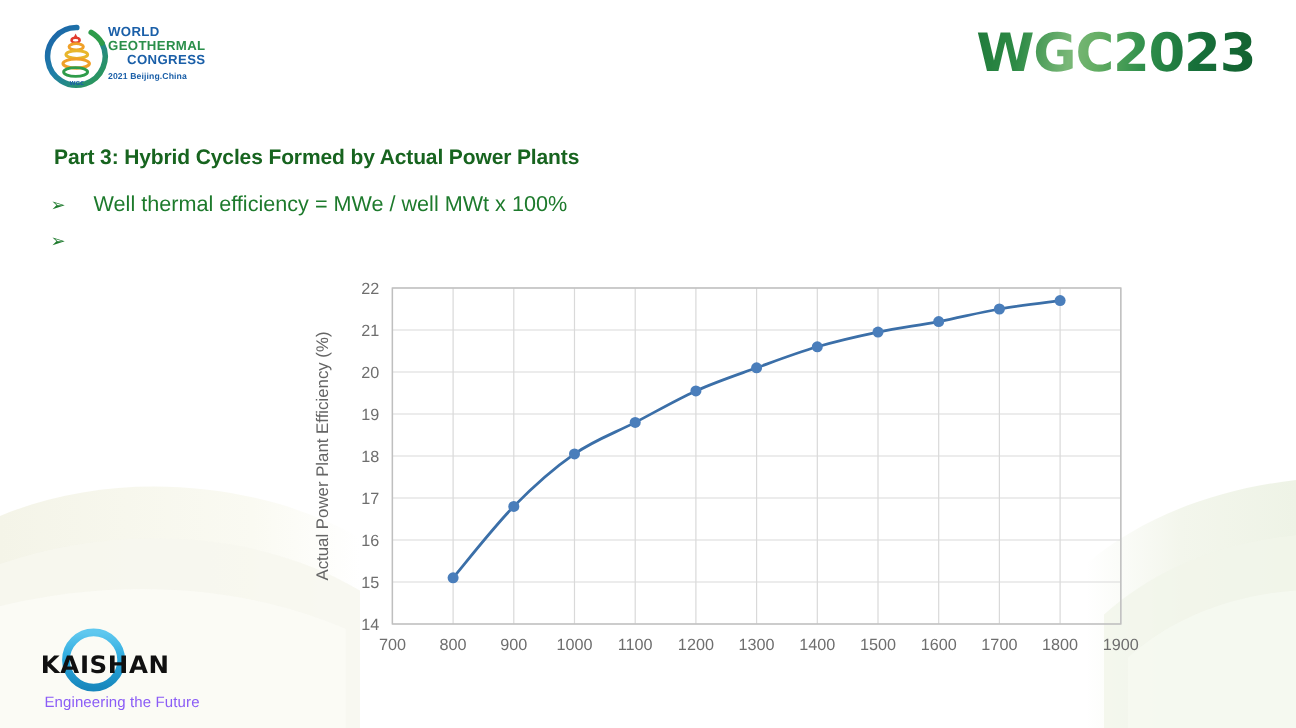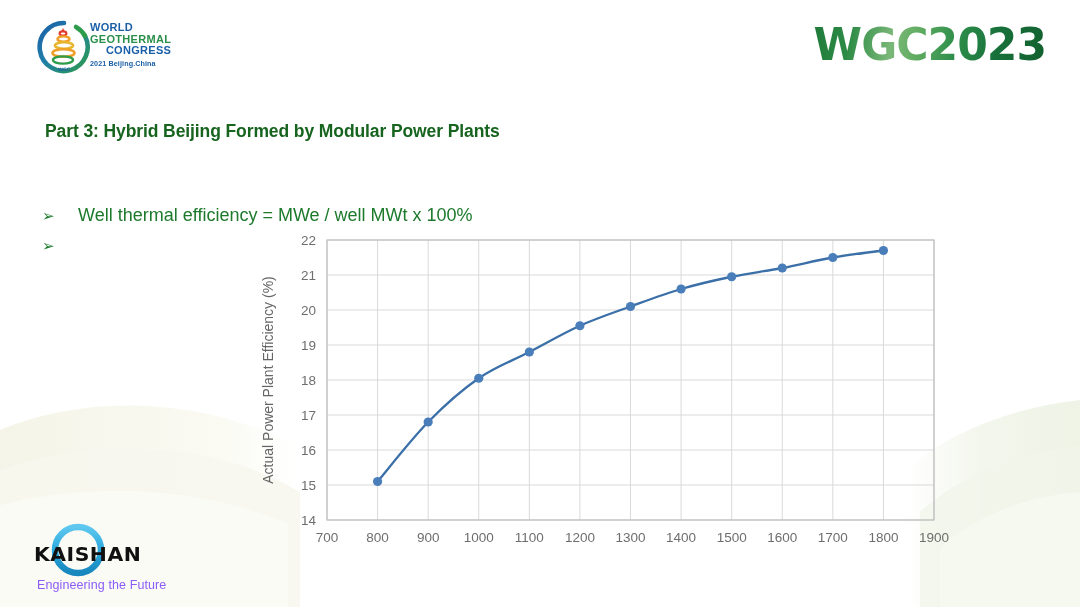--- a/index.html
+++ b/index.html
@@ -46,21 +46,21 @@
     letter-spacing:-.1px;white-space:nowrap;
   }
   .bullets{position:absolute;left:42px;top:157px;}
   .bullet{display:flex;align-items:baseline;margin-bottom:4px;}
   .bullet-mark{
     width:36px;flex:0 0 36px;color:#1d7a2c;font-size:15px;
     font-family:"DejaVu Sans", sans-serif;line-height:26px;
   }
   .bullet-text{
     font-size:18px;color:#1d7a2c;line-height:26px;
-    font-family:"Liberation Sans", sans-serif;white-space:nowrap;margin-top:45px;
+    font-family:"Liberation Sans", sans-serif;white-space:nowrap;
   }
 
   
   .chart-wrap{position:absolute;left:255px;top:228px;width:700px;height:325px;}
   .chart-svg{display:block;}
   .tick-label{font-family:"Liberation Sans", sans-serif;font-size:13.5px;fill:#6e6e6e;}
   .axis-title{font-family:"Liberation Sans", sans-serif;font-size:14px;fill:#656565;}
 
   
   .kaishan{position:absolute;left:18px;top:520px;width:200px;height:80px;}
@@ -125,21 +125,21 @@
     <div class="wgc-text">
       <div class="wgc-line wgc-l1">WORLD</div>
       <div class="wgc-line wgc-l2">GEOTHERMAL</div>
       <div class="wgc-line wgc-l3">CONGRESS</div>
       <div class="wgc-sub">2021 Beijing.China</div>
     </div>
   </div>
 
   <div class="wgc2023">WGC2023</div>
 
-  <div class="part-title">Part 3: Hybrid Beijing Formed by Modular Power Plants</div>
+  <div class="part-title">Part 3: Hybrid Cycles Formed by Actual Power Plants</div>
 
   <div class="bullets">
     <div class="bullet">
       <span class="bullet-mark">➢</span>
       <span class="bullet-text">Well thermal efficiency = MWe / well MWt x 100%</span>
     </div>
     <div class="bullet">
       <span class="bullet-mark">➢</span>
     </div>
   </div>

